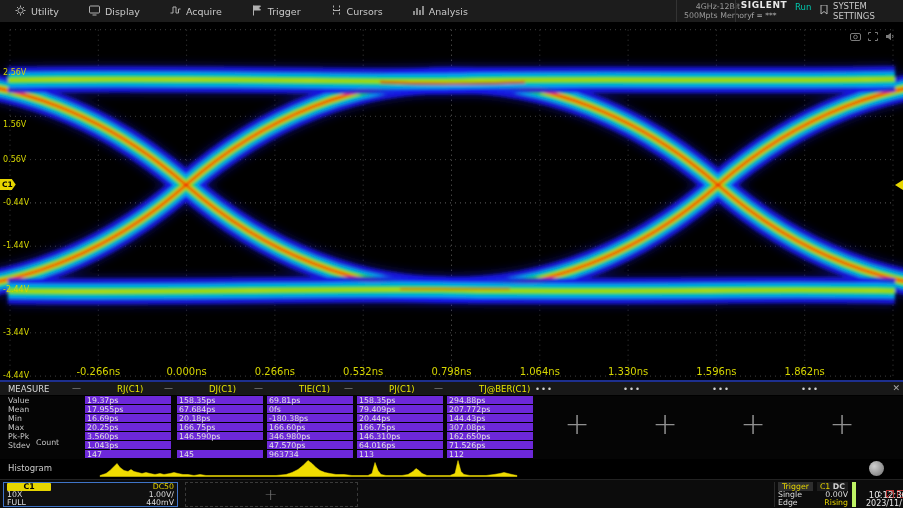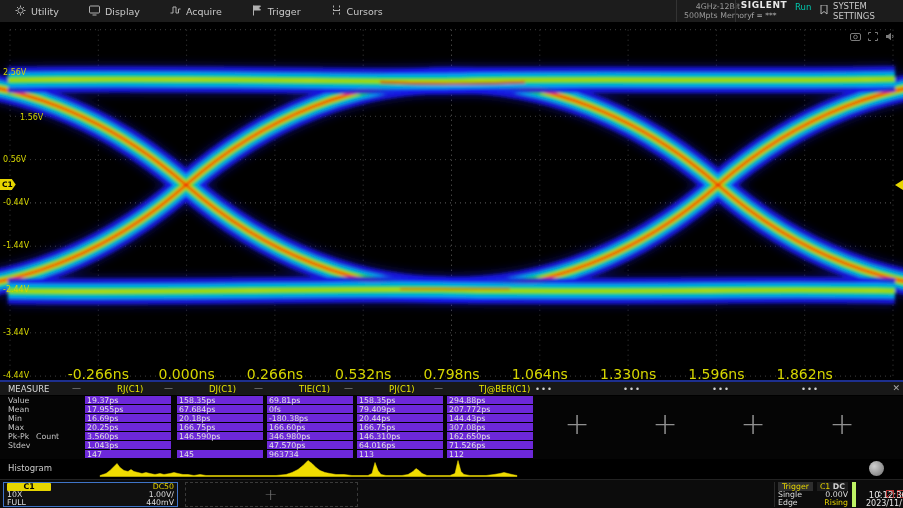--- a/index.html
+++ b/index.html
@@ -17,21 +17,21 @@
   .run-label{position:absolute;left:795px;top:2px;color:#00c9ae;font-size:8.5px;}
   .sys-settings{position:absolute;left:820px;top:0;height:22px;display:flex;align-items:center;gap:5px;color:#c9c9c9;font-size:8.5px;cursor:pointer;}
 
   
   .display{position:absolute;top:22px;left:0;width:903px;height:360px;background:#000;border-bottom:2px solid #1d2f8e;box-sizing:border-box;}
   .display svg.wave{position:absolute;top:0;left:0;}
   .rate-info{position:absolute;right:16px;top:22px;text-align:left;color:#e8e8e8;font-size:8.5px;line-height:12px;z-index:6;}
   .disp-icons{position:absolute;right:8px;top:4px;display:flex;gap:7px;z-index:6;}
   .disp-icons svg{opacity:.8;cursor:pointer;}
   .ylabel{position:absolute;left:3px;color:#d6d600;font-size:8px;z-index:5;}
-  .xlabel{position:absolute;color:#d6d600;font-size:14px;z-index:5;transform:translateX(-50%);}
+  .xlabel{position:absolute;color:#d6d600;font-size:10px;z-index:5;transform:translateX(-50%);}
   .c1-badge{position:absolute;left:0;top:157px;background:#e6d500;color:#000;font-size:7.5px;font-weight:bold;padding:1px 3px 1px 2px;z-index:7;clip-path:polygon(0 0,75% 0,100% 50%,75% 100%,0 100%);cursor:pointer;}
   .trig-marker{position:absolute;right:0;top:158px;width:0;height:0;border-top:5px solid transparent;border-bottom:5px solid transparent;border-right:8px solid #e6d500;z-index:7;cursor:pointer;}
 
   
   .measure{position:absolute;top:382px;left:0;width:903px;height:77px;background:#050505;}
   .measure-header{position:absolute;top:0;left:0;width:903px;height:13px;background:#181818;border-bottom:1px solid #000;}
   .measure-title{position:absolute;left:8px;top:2px;color:#d8d8d8;font-size:8.5px;}
   .mcol-label{position:absolute;top:2px;color:#e6e600;font-size:8.5px;cursor:pointer;padding-left:32px;}
   .mcol-dash{position:absolute;top:1px;color:#8a8a8a;font-size:9px;cursor:pointer;}
   .mcol-more{position:absolute;top:2px;color:#d0d0d0;font-size:8.5px;letter-spacing:1px;cursor:pointer;}
@@ -100,20 +100,26 @@
               <path d="M1.5 1 H8.5 L6.5 3 L8.5 5 H1.5 Z" fill="#b0b0b0"></path>
             </svg></span>
           <span>Trigger</span>
         </div>
         <div class="menu-item">
           <span><svg width="11" height="11" viewBox="0 0 11 11">
               <path d="M2.5 0.5 V10.5 M8.5 0.5 V10.5" stroke="#b0b0b0" stroke-dasharray="2 1.5" fill="none"></path>
               <path d="M2.5 5.5 H8.5" stroke="#b0b0b0"></path>
             </svg></span>
           <span>Cursors</span>
+        </div>
+        <div class="menu-item">
+          <span><svg width="11" height="11" viewBox="0 0 11 11">
+              <path d="M1 10 V6 M4 10 V3 M7 10 V5 M10 10 V1" stroke="#b0b0b0" stroke-width="1.5"></path>
+            </svg></span>
+          <span>Analysis</span>
         </div>
       </div>
     <div class="hw-info">
       <div>4GHz-12Bit</div>
       <div>500Mpts Memory</div>
     </div>
     <div class="brand-box">
       <div class="brand">SIGLENT</div>
       <div class="freq">f = ***</div>
     </div>
@@ -227,21 +233,21 @@
       </span>
       <span>
         <svg width="10" height="9" viewBox="0 0 10 9">
             <path d="M1 3 H3 L6 0.8 V8.2 L3 6 H1 Z" fill="#9a9a9a"></path>
             <path d="M7.5 3 Q8.6 4.5 7.5 6" fill="none" stroke="#9a9a9a"></path>
           </svg>
       </span>
     </div>
     <div id="ylabels">
         <div class="ylabel" style="top: 46px;">2.56V</div>
-        <div class="ylabel" style="top: 91px; margin-left: 17px;">1.56V</div>
+        <div class="ylabel" style="top: 98px;">1.56V</div>
         <div class="ylabel" style="top: 132.6px;">0.56V</div>
         <div class="ylabel" style="top: 175.9px;">-0.44V</div>
         <div class="ylabel" style="top: 219.2px;">-1.44V</div>
         <div class="ylabel" style="top: 262.5px;">-2.44V</div>
         <div class="ylabel" style="top: 305.8px;">-3.44V</div>
         <div class="ylabel" style="top: 349.1px;">-4.44V</div>
       </div>
     <div id="xlabels">
         <div class="xlabel" style="left: 98.3px; top: 344px;">-0.266ns</div>
         <div class="xlabel" style="left: 186.6px; top: 344px;">0.000ns</div>
@@ -293,21 +299,21 @@
         <div class="mcell" style="left: 177px; top: 49.82px; height: 9.08px; line-height: 9px;">146.590ps</div>
         <div class="mcell" style="left: 267px; top: 49.82px; height: 9.08px; line-height: 9px;">346.980ps</div>
         <div class="mcell" style="left: 357px; top: 49.82px; height: 9.08px; line-height: 9px;">146.310ps</div>
         <div class="mcell" style="left: 447px; top: 49.82px; height: 9.08px; line-height: 9px;">162.650ps</div>
         <div class="mrow-label" style="top: 58.9px;">Stdev</div>
         <div class="mcell" style="left: 85px; top: 58.9px; height: 9.08px; line-height: 9px;">1.043ps</div>
         <div class="mcell" style="left: 177px; top: 75px; height: 9.08px; line-height: 9px; margin-top: 14px;">60.687ps</div>
         <div class="mcell" style="left: 267px; top: 58.9px; height: 9.08px; line-height: 9px;">47.570ps</div>
         <div class="mcell" style="left: 357px; top: 58.9px; height: 9.08px; line-height: 9px;">64.016ps</div>
         <div class="mcell" style="left: 447px; top: 58.9px; height: 9.08px; line-height: 9px;">71.526ps</div>
-        <div class="mrow-label" style="top: 50px; padding-left: 28px;">Count</div>
+        <div class="mrow-label" style="top: 56px; padding-left: 28px;">Count</div>
         <div class="mcell" style="left: 85px; top: 67.98px; height: 9.08px; line-height: 9px;">147</div>
         <div class="mcell" style="left: 177px; top: 67.98px; height: 9.08px; line-height: 9px;">145</div>
         <div class="mcell" style="left: 267px; top: 67.98px; height: 9.08px; line-height: 9px;">963734</div>
         <div class="mcell" style="left: 357px; top: 67.98px; height: 9.08px; line-height: 9px;">113</div>
         <div class="mcell" style="left: 447px; top: 67.98px; height: 9.08px; line-height: 9px;">112</div>
       </div>
     <div id="measure-placeholders">
         <div class="add-measure" style="left: 562px; top: 28px;">+</div>
         <div class="add-measure" style="left: 650px; top: 28px;">+</div>
         <div class="add-measure" style="left: 738px; top: 28px;">+</div>

